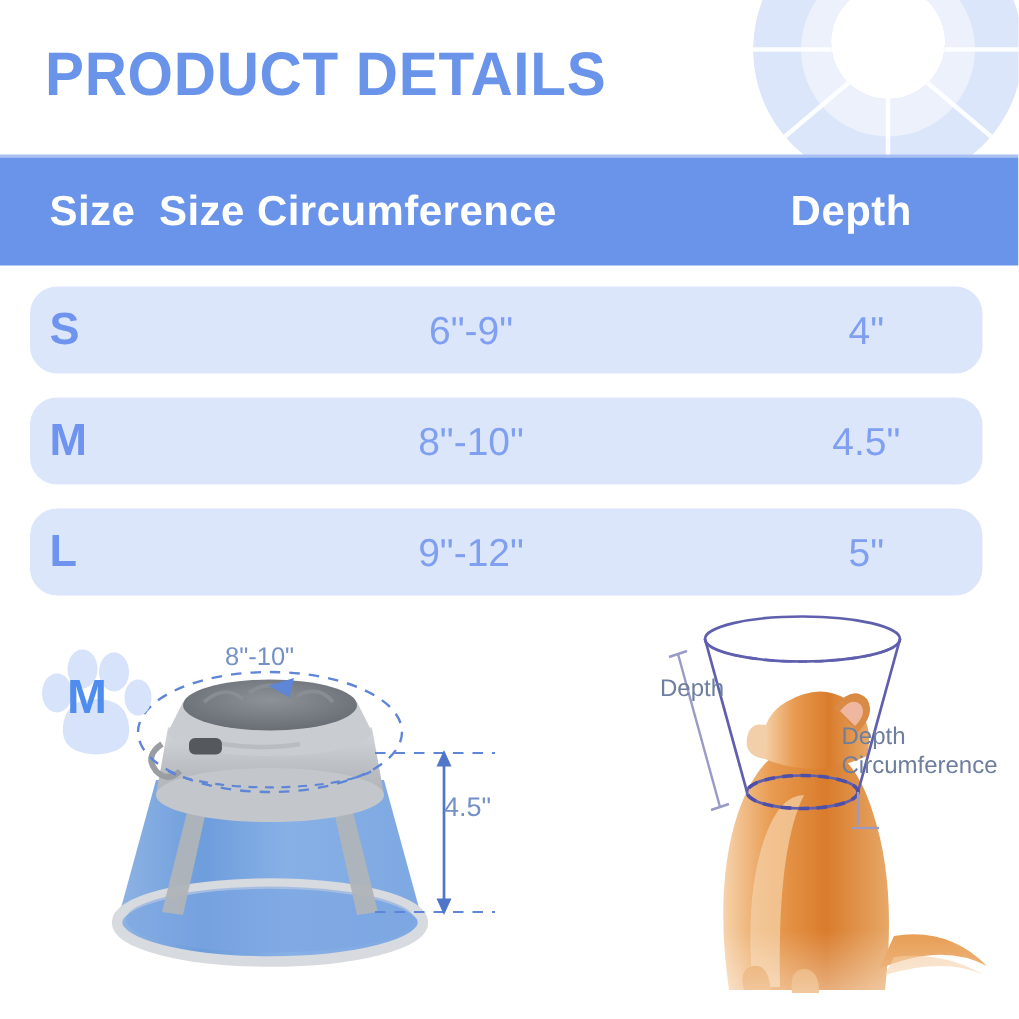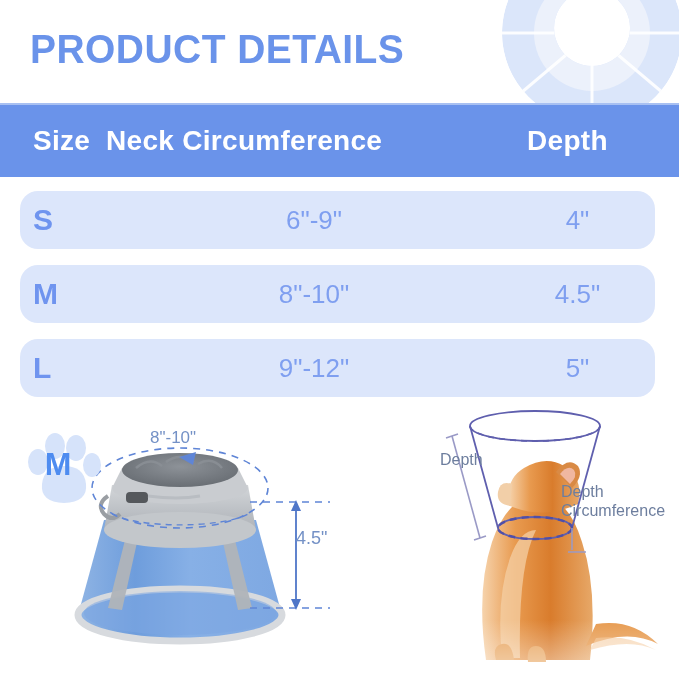--- a/index.html
+++ b/index.html
@@ -192,21 +192,21 @@
   <path d="M60,30 q12,-14 26,-4 q10,7 20,1 q14,-9 26,6 q-10,22 -36,24 q-26,-2 -36,-27 Z" fill="#ffffff"></path>
 </svg>
 
 <div class="page-title">PRODUCT DETAILS</div>
 <div class="title-rule"></div>
 
 <div class="size-table">
 
   <div class="table-head">
     <div class="cell col-size">Size</div>
-    <div class="cell col-neck">Neck Circumference</div>
+    <div class="cell col-neck">Size Circumference</div>
     <div class="cell col-depth">Depth</div>
   </div>
 
   <div class="rows">
 
     <div class="size-row">
       <div class="cell col-size">S</div>
       <div class="cell col-neck">6"-9"</div>
       <div class="cell col-depth">4"</div>
     </div>

